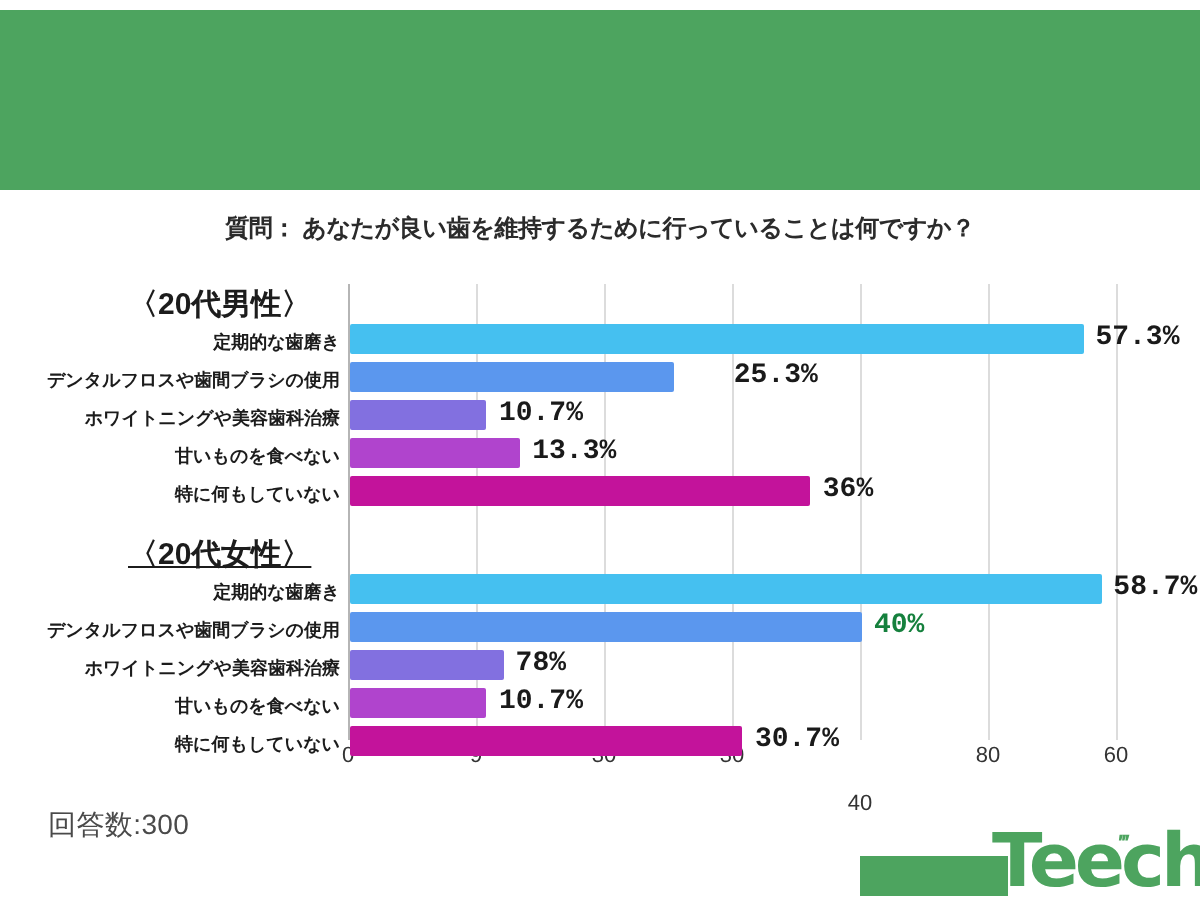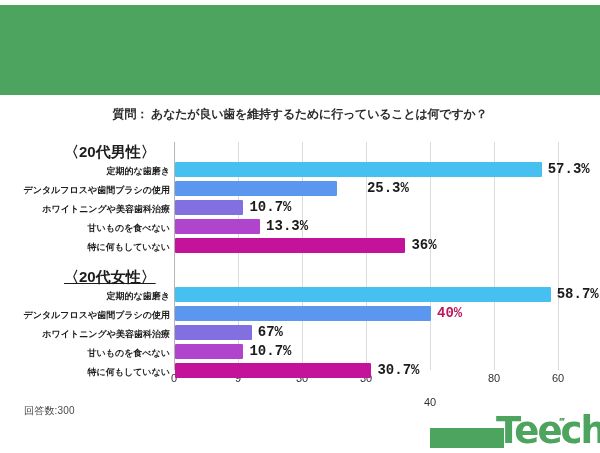--- a/index.html
+++ b/index.html
@@ -128,29 +128,29 @@
   .bar-value {
     position: absolute;
     font-size: 14px;
     font-weight: bold;
     color: #1a1a1a;
     white-space: nowrap;
     line-height: 15px;
     font-family: Liberation Mono, monospace;
   }
   .bar-value.accent {
-    color: #be185d;
+    color: #15803d;
   }
 
   
   .resp-count {
     position: absolute;
     left: 24px;
     top: 404px;
-    font-size: 10px;
+    font-size: 14px;
     color: #4a4a4a;
     letter-spacing: 0.2px;
   }
   .logo {
     position: absolute;
     left: 430px;
     top: 410px;
     width: 175px;
     height: 40px;
   }
@@ -225,21 +225,21 @@
       <div class="bar-value" style="left: 237.4px; top: 96px;">36%</div>
       <div class="grp-label" style="top: 126px; left: -110px; text-decoration: underline;">〈20代女性〉</div>
       <div class="cat-label" style="top: 148px; left: -172px; width: 168px;">定期的な歯磨き</div>
       <div class="bar" style="left: 1px; top: 145px; width: 375.68px; height: 15px; background: rgb(69, 192, 240);"></div>
       <div class="bar-value" style="left: 382.68px; top: 145px;">58.7%</div>
       <div class="cat-label" style="top: 167px; left: -172px; width: 168px;">デンタルフロスや歯間ブラシの使用</div>
       <div class="bar" style="left: 1px; top: 164px; width: 256px; height: 15px; background: rgb(91, 151, 238);"></div>
       <div class="bar-value accent" style="left: 263px; top: 164px;">40%</div>
       <div class="cat-label" style="top: 186px; left: -172px; width: 168px;">ホワイトニングや美容歯科治療</div>
       <div class="bar" style="left: 1px; top: 183px; width: 76.8px; height: 15px; background: rgb(130, 112, 224);"></div>
-      <div class="bar-value" style="left: 83.8px; top: 183px;">67%</div>
+      <div class="bar-value" style="left: 83.8px; top: 183px;">78%</div>
       <div class="cat-label" style="top: 205px; left: -172px; width: 168px;">甘いものを食べない</div>
       <div class="bar" style="left: 1px; top: 202px; width: 68.48px; height: 15px; background: rgb(176, 68, 205);"></div>
       <div class="bar-value" style="left: 75.48px; top: 202px;">10.7%</div>
       <div class="cat-label" style="top: 224px; left: -172px; width: 168px;">特に何もしていない</div>
       <div class="bar" style="left: 1px; top: 221px; width: 196.48px; height: 15px; background: rgb(195, 19, 155);"></div>
       <div class="bar-value" style="left: 203.48px; top: 221px;">30.7%</div>
     </div>
 </div>
 
 <div class="resp-count">回答数:300</div>

